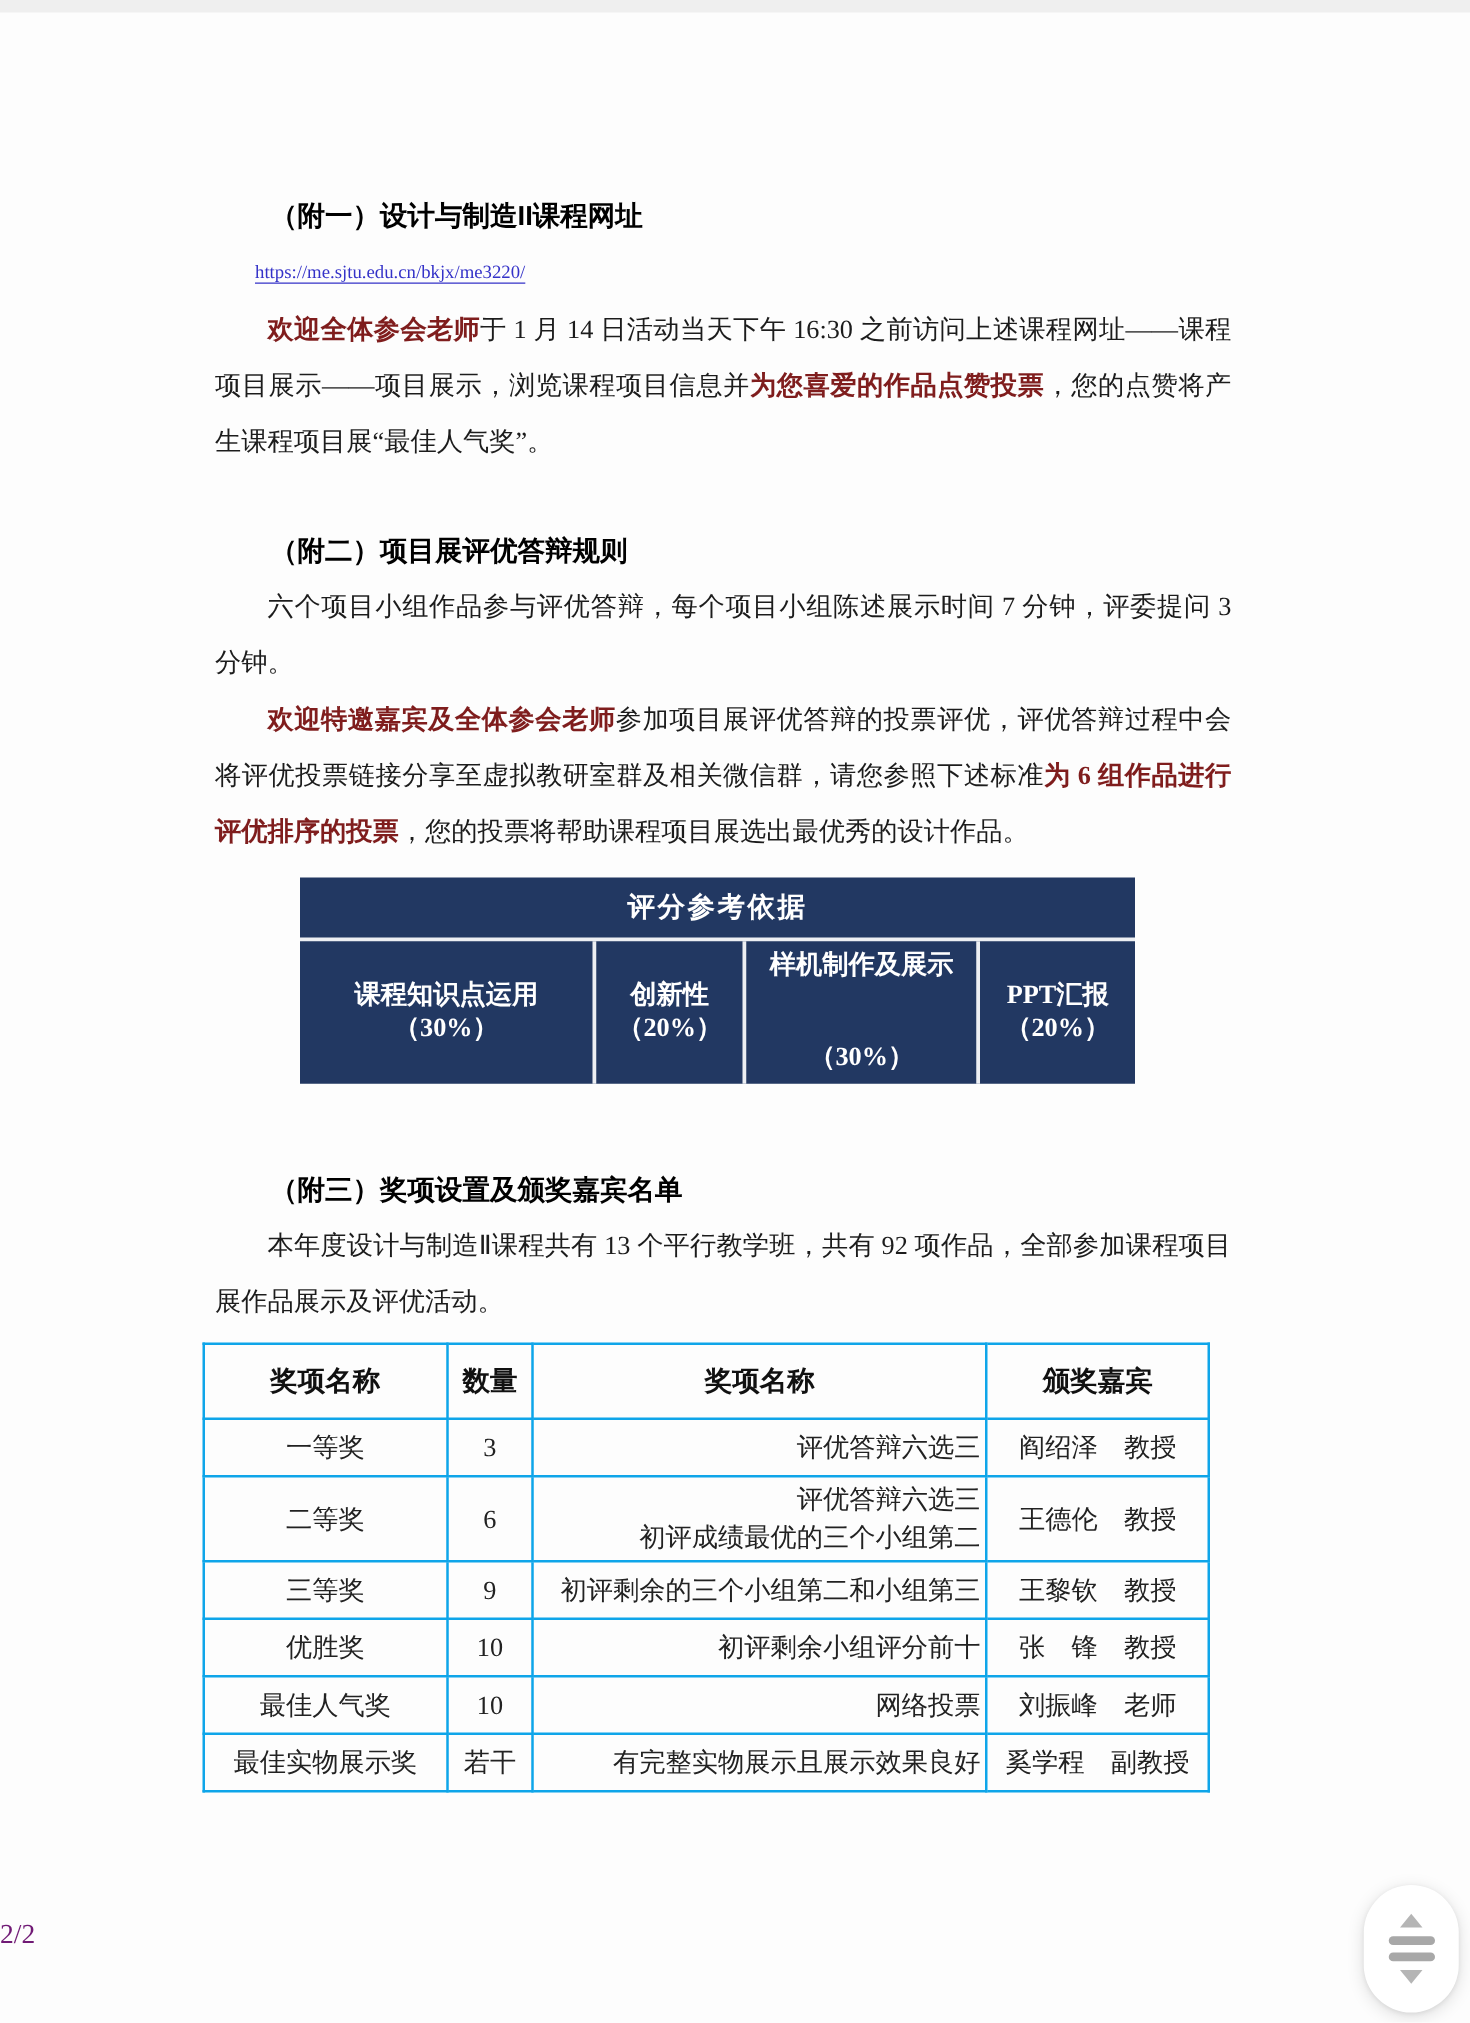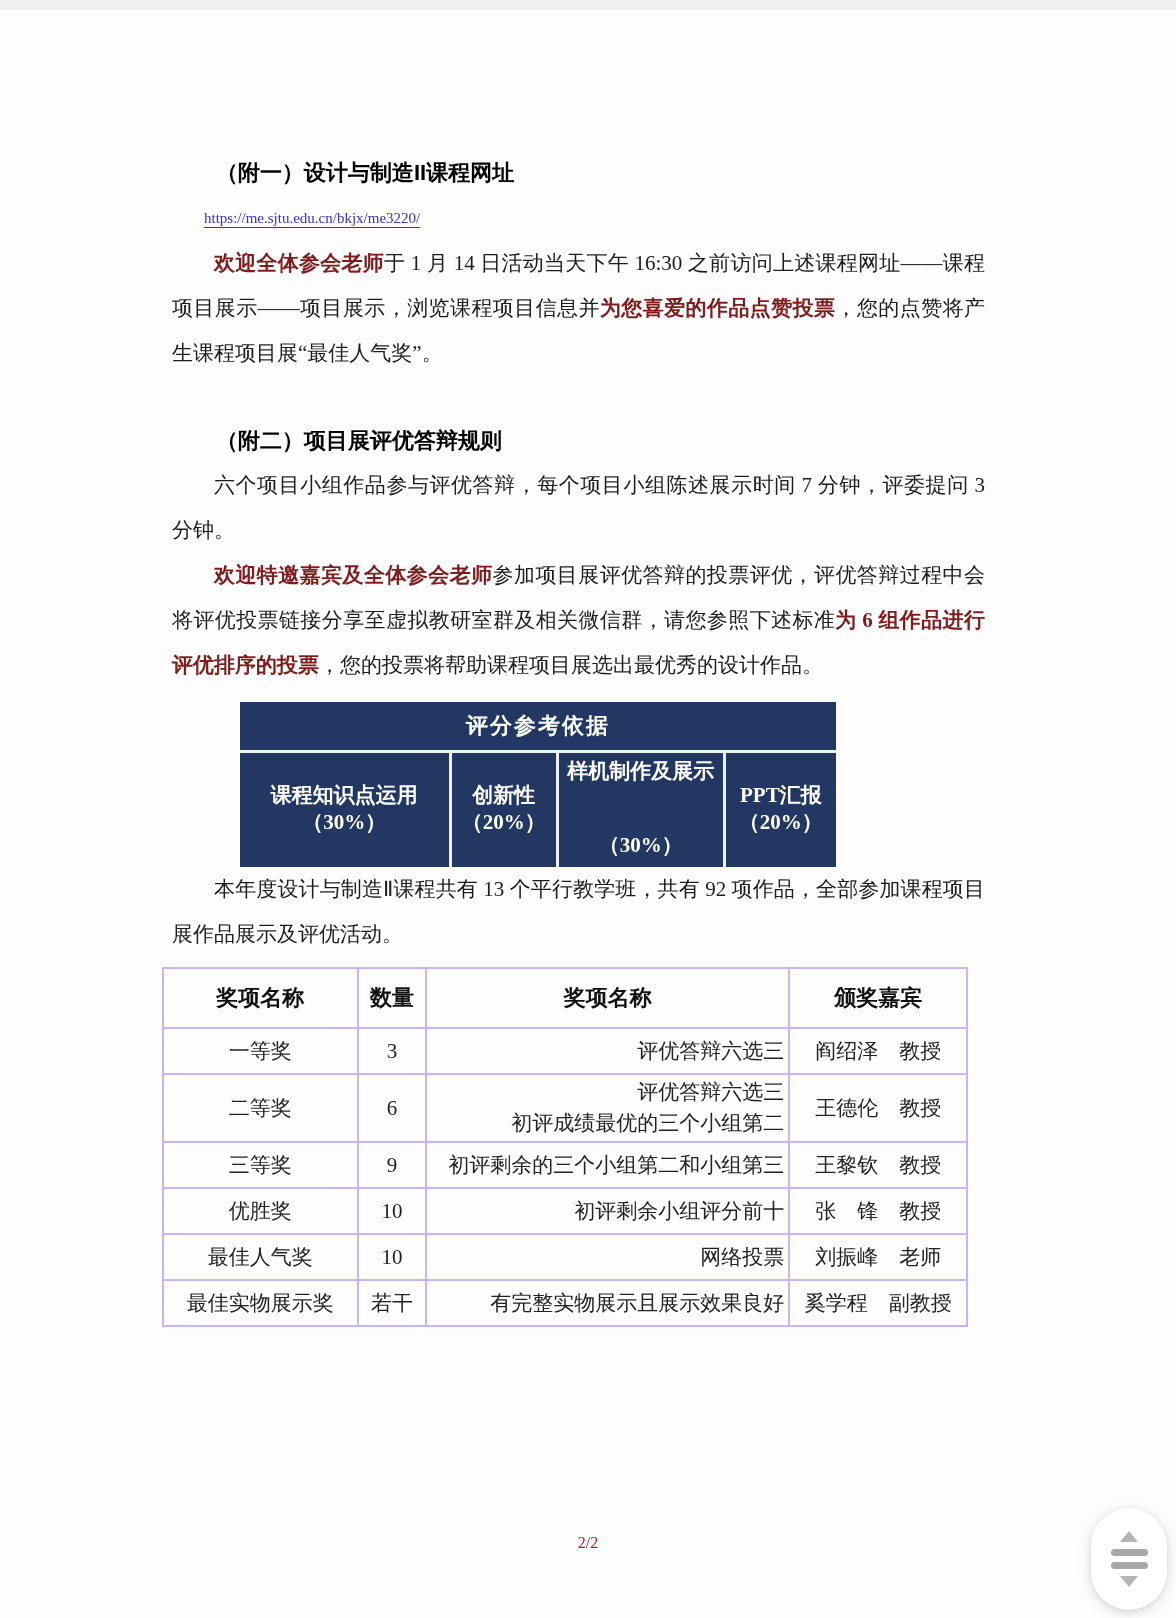--- a/index.html
+++ b/index.html
@@ -42,21 +42,21 @@
     color: #3432c8;
     font-size: 15px;
     text-decoration: underline;
     text-underline-offset: 4px;
   }
   .heading-att2 { margin-top: 42px; }
   .heading-att3 { margin-top: 62px; }
 
   
   .scoring-table {
-    width: 596px;
+    width: 668px;
     margin: 14px 0 0 68px;
     background: #223862;
     color: #ffffff;
     text-align: center;
     font-weight: 700;
   }
   .scoring-title {
     font-size: 22px;
     line-height: 48px;
     letter-spacing: 2px;
@@ -76,21 +76,21 @@
   .sc-line { font-size: 21px; line-height: 27px; }
 
   
   .awards-table {
     width: 806px;
     margin: 10px 0 0 -10px;
     border-collapse: collapse;
     text-align: center;
   }
   .awards-table th, .awards-table td {
-    border: 2px solid #c4b5fd;
+    border: 2px solid #0ea5e9;
     padding: 2px 4px;
     margin-left: 12px;
   }
   .awards-table th {
     font-family: "Liberation Sans", sans-serif;
     font-weight: 700;
     font-size: 22px;
     height: 60px;
     color: #111;
   }
@@ -99,23 +99,22 @@
     height: 46px;
     vertical-align: middle;
     color: #222;
   }
   .awards-table td.method-cell div { line-height: 31px; text-align: right; }
 
   .page-number {
     position: absolute;
     top: 1534px; left: 0;
     width: 100%;
-    text-align: center;
-    font-size: 16px;
-    color: #b91c1c;
+    font-size: 22px;
+    color: #701a75;
   }
 
   
   .scroll-fab {
     position: absolute;
     left: 1091px; top: 1508px;
     width: 76px; height: 102px;
     background: #ffffff;
     border-radius: 38px;
     box-shadow: 0 3px 14px rgba(0,0,0,0.13), 0 1px 4px rgba(0,0,0,0.08);
@@ -175,20 +174,21 @@
         <div class="sc-line">样机制作及展示</div>
         <div class="sc-line">（30%）</div>
       </div>
       <div class="sc-col sc-col-3">
         <div class="sc-line">PPT汇报</div>
         <div class="sc-line">（20%）</div>
       </div>
     </div>
   </div>
 
+  <p class="doc-heading heading-att3">（附三）奖项设置及颁奖嘉宾名单</p>
   <p class="para"><span>本年度设计与制造Ⅱ课程共有 13 个平行教学班，共有 92 项作品，全部参加课程项目展作品展示及评优活动。</span></p>
 
   <table class="awards-table">
     <colgroup>
       <col style="width:195px">
         <col style="width:69px">
         <col style="width:364px">
         <col style="width:178px">
     </colgroup>
     <thead>

